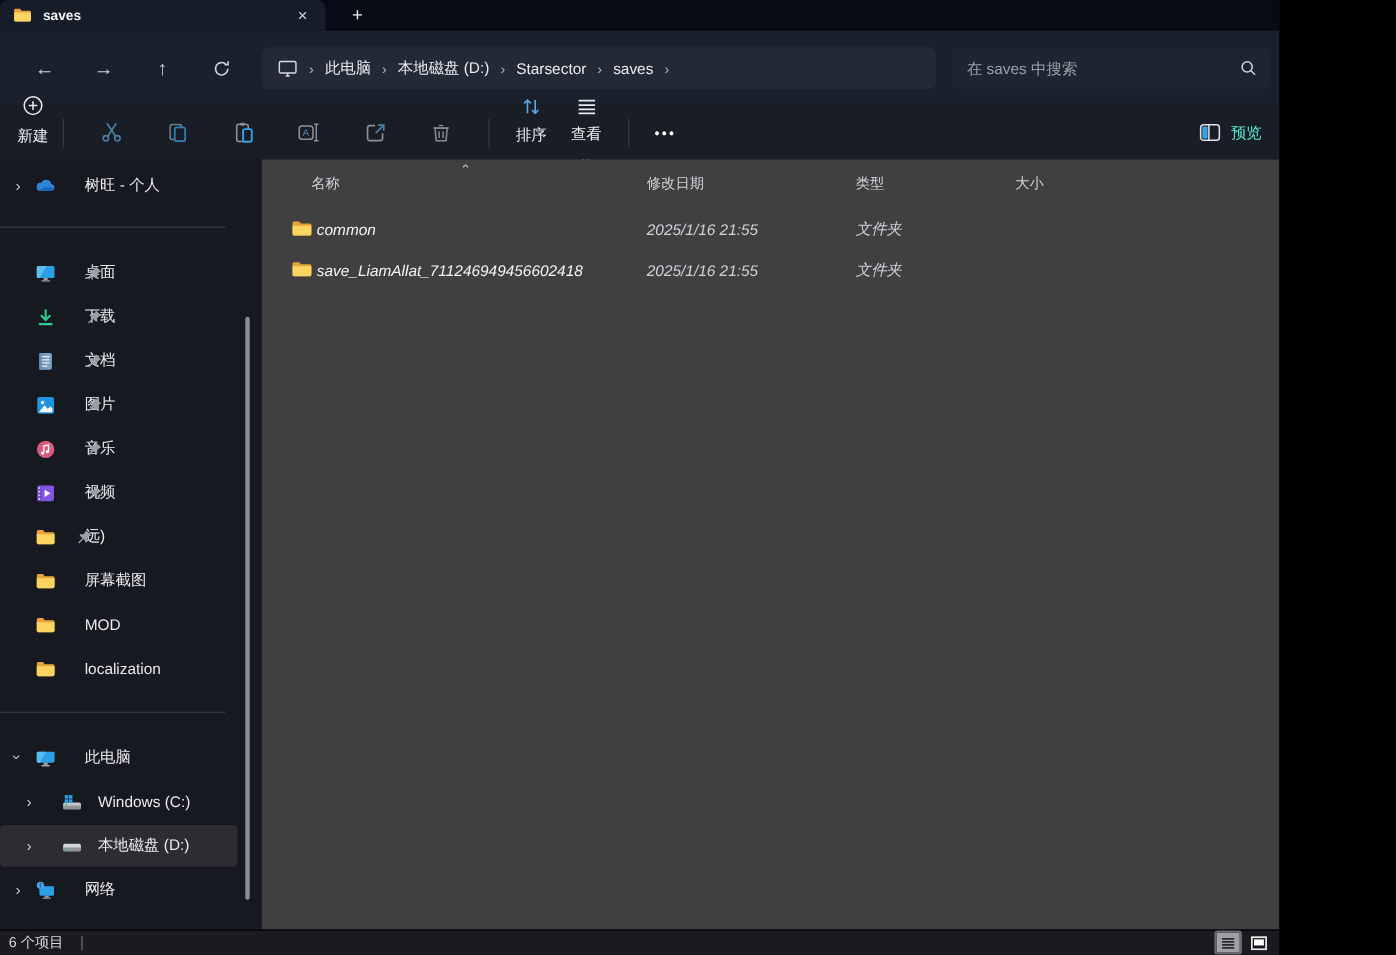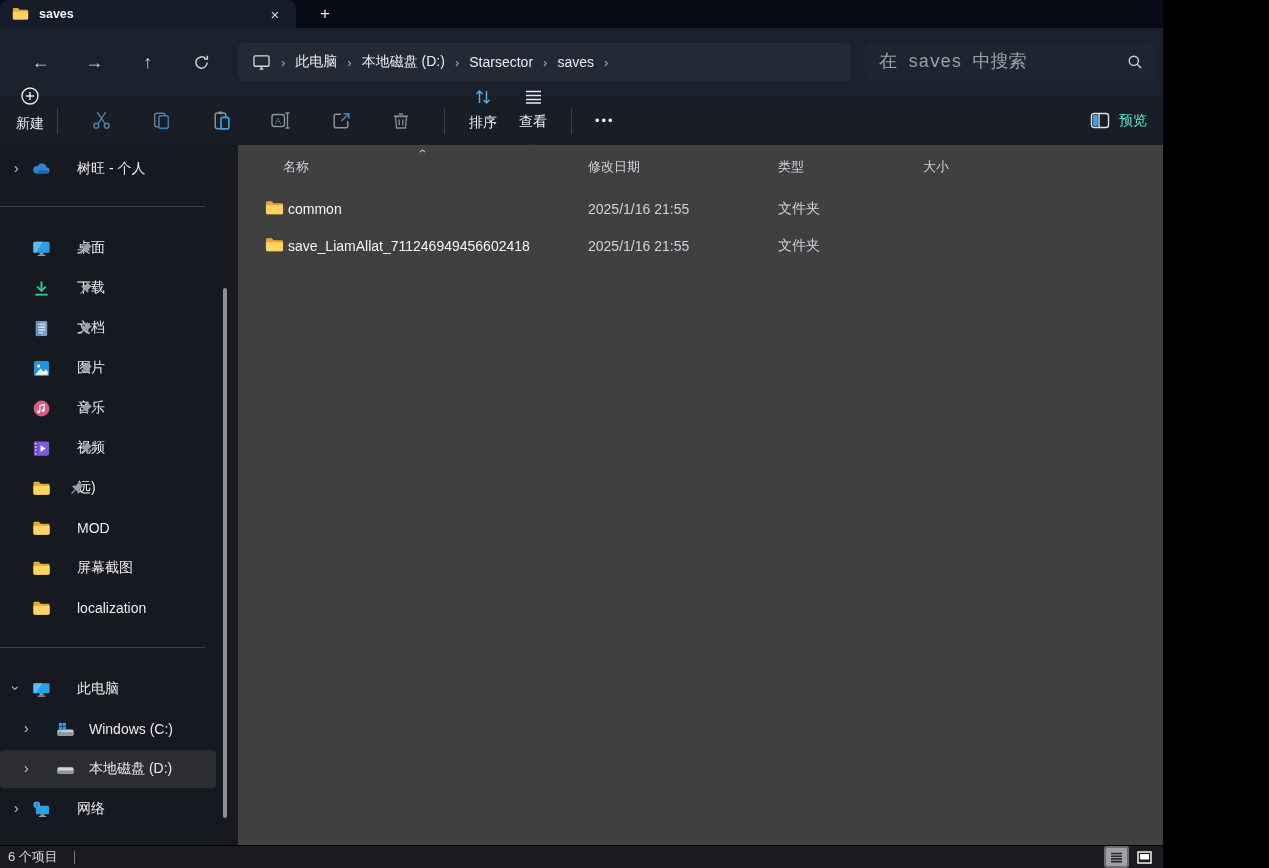--- a/index.html
+++ b/index.html
@@ -22,22 +22,22 @@
           display:flex;align-items:center;padding:0 4px;box-sizing:border-box;}
   .nav-btns{width:234px;flex:none;display:flex;justify-content:space-evenly;align-items:center;
             color:#cfd3d9;font-size:18px;}
   .nav-btn{width:34px;height:34px;display:flex;align-items:center;justify-content:center;border-radius:5px;}
   .crumb-bar{flex:1;height:38px;background:#242a35;border-radius:6px;display:flex;align-items:center;
              padding:0 14px;font-size:14px;color:#e9ebee;}
   .crumb-sep{color:#aeb3bb;font-size:13px;padding:0 10px;}
   .crumb{white-space:nowrap;}
   .search-bar{width:290px;flex:none;height:38px;background:#1f2530;border-radius:6px;margin:0 4px 0 14px;
               display:flex;align-items:center;padding:0 12px;box-sizing:border-box;}
-  .search-bar input{flex:1;background:transparent;border:0;outline:0;color:#0ea5e9;font-size:18px;
-                    font-family:Liberation Mono, monospace;min-width:0;}
+  .search-bar input{flex:1;background:transparent;border:0;outline:0;color:#0ea5e9;font-size:14px;
+                    font-family:Liberation Sans, sans-serif;min-width:0;}
   .search-bar input::placeholder{color:#9aa0a8;opacity:1;}
 
   
   .toolbar{position:absolute;top:96px;left:0;right:0;height:49px;background:#191d25;
            display:flex;align-items:center;padding:0 16px;box-sizing:border-box;}
   .tb-new{display:flex;align-items:center;gap:9px;font-size:14px;color:#eceef1;flex-direction:column;}
   .tb-sep{width:1px;height:26px;background:#3a3f48;margin:0 13px;flex:none;}
   .tb-ic{width:60px;display:flex;justify-content:center;align-items:center;height:36px;}
   .tb-drop{display:flex;align-items:center;gap:8px;margin:0 11px;font-size:14px;color:#eceef1;flex-direction:column;}
   .chev-down{display:inline-block;transform:rotate(90deg);font-size:12px;color:#b7bbc2;}
@@ -63,21 +63,21 @@
   .side-row>.side-ic,.side-row>.chev,.side-row>.pin{z-index:1;}
   .side-scroll{position:absolute;right:11px;top:143px;width:4px;height:530px;background:#8c9095;border-radius:2px;}
 
   
   .content{position:absolute;left:238px;right:0;top:145px;bottom:23px;background:#404040;}
   .cols{position:relative;height:36px;}
   .col-h{position:absolute;bottom:5px;font-size:13px;color:#cfd3d9;}
   .sort-caret{position:absolute;left:182px;top:-1px;color:#cfd3d9;font-size:12px;
               transform:rotate(-90deg);display:inline-block;}
   .col-div{position:absolute;top:6px;height:26px;width:1px;background:#3a3f47;}
-  .rows{margin-top:9px;}
+  .rows{margin-top:9px;font-style:italic;}
   .frow{position:relative;height:37px;font-size:14px;}
   .fic{position:absolute;left:27px;top:10px;width:19px;height:16px;}
   .fcell{position:absolute;top:50%;transform:translateY(-50%);white-space:nowrap;}
   .fname{left:50px;color:#f2f4f6;}
   .fdate{left:350px;color:#ced2d8;text-align:right;}
   .ftype{left:540px;color:#ced2d8;}
   .fsize{left:685px;color:#ced2d8;}
 
   
   .statusbar{position:absolute;left:0;right:0;bottom:0;height:23px;background:#1b1b1f;border-top:1px solid #000;
@@ -324,28 +324,28 @@
       <span class="side-label">远)</span>
       <svg class="pin" viewBox="0 0 16 16">
           <path fill="#9aa0a8" d="M9.3 1.2 14.8 6.7l-1.9.6-2.3 2.3.3 2.6-1.2 1.2-3-3L2.2 14.9l-1-1 4.4-4.5-3-3 1.2-1.2 2.6.3L8.7 3.1z"></path>
         </svg>
     </div>
     <div class="side-row">
       <svg class="side-ic" viewBox="0 0 20 20">
         <path d="M1.5 4.5c0-.8.7-1.5 1.5-1.5h4.4l1.8 2h7.8c.8 0 1.5.7 1.5 1.5V15c0 .8-.7 1.5-1.5 1.5H3c-.8 0-1.5-.7-1.5-1.5V4.5z" fill="#e8a33d"></path>
         <path d="M1.5 7h17v8c0 .8-.7 1.5-1.5 1.5H3c-.8 0-1.5-.7-1.5-1.5V7z" fill="#fcd462"></path>
       </svg>
-      <span class="side-label">MOD</span>
+      <span class="side-label">屏幕截图</span>
     </div>
     <div class="side-row">
       <svg class="side-ic" viewBox="0 0 20 20">
         <path d="M1.5 4.5c0-.8.7-1.5 1.5-1.5h4.4l1.8 2h7.8c.8 0 1.5.7 1.5 1.5V15c0 .8-.7 1.5-1.5 1.5H3c-.8 0-1.5-.7-1.5-1.5V4.5z" fill="#e8a33d"></path>
         <path d="M1.5 7h17v8c0 .8-.7 1.5-1.5 1.5H3c-.8 0-1.5-.7-1.5-1.5V7z" fill="#fcd462"></path>
       </svg>
-      <span class="side-label">屏幕截图</span>
+      <span class="side-label">MOD</span>
     </div>
     <div class="side-row">
       <svg class="side-ic" viewBox="0 0 20 20">
         <path d="M1.5 4.5c0-.8.7-1.5 1.5-1.5h4.4l1.8 2h7.8c.8 0 1.5.7 1.5 1.5V15c0 .8-.7 1.5-1.5 1.5H3c-.8 0-1.5-.7-1.5-1.5V4.5z" fill="#e8a33d"></path>
         <path d="M1.5 7h17v8c0 .8-.7 1.5-1.5 1.5H3c-.8 0-1.5-.7-1.5-1.5V7z" fill="#fcd462"></path>
       </svg>
       <span class="side-label">localization</span>
     </div>
 
     <div class="side-div" style="margin-top:19px;margin-bottom:21px;"></div>

